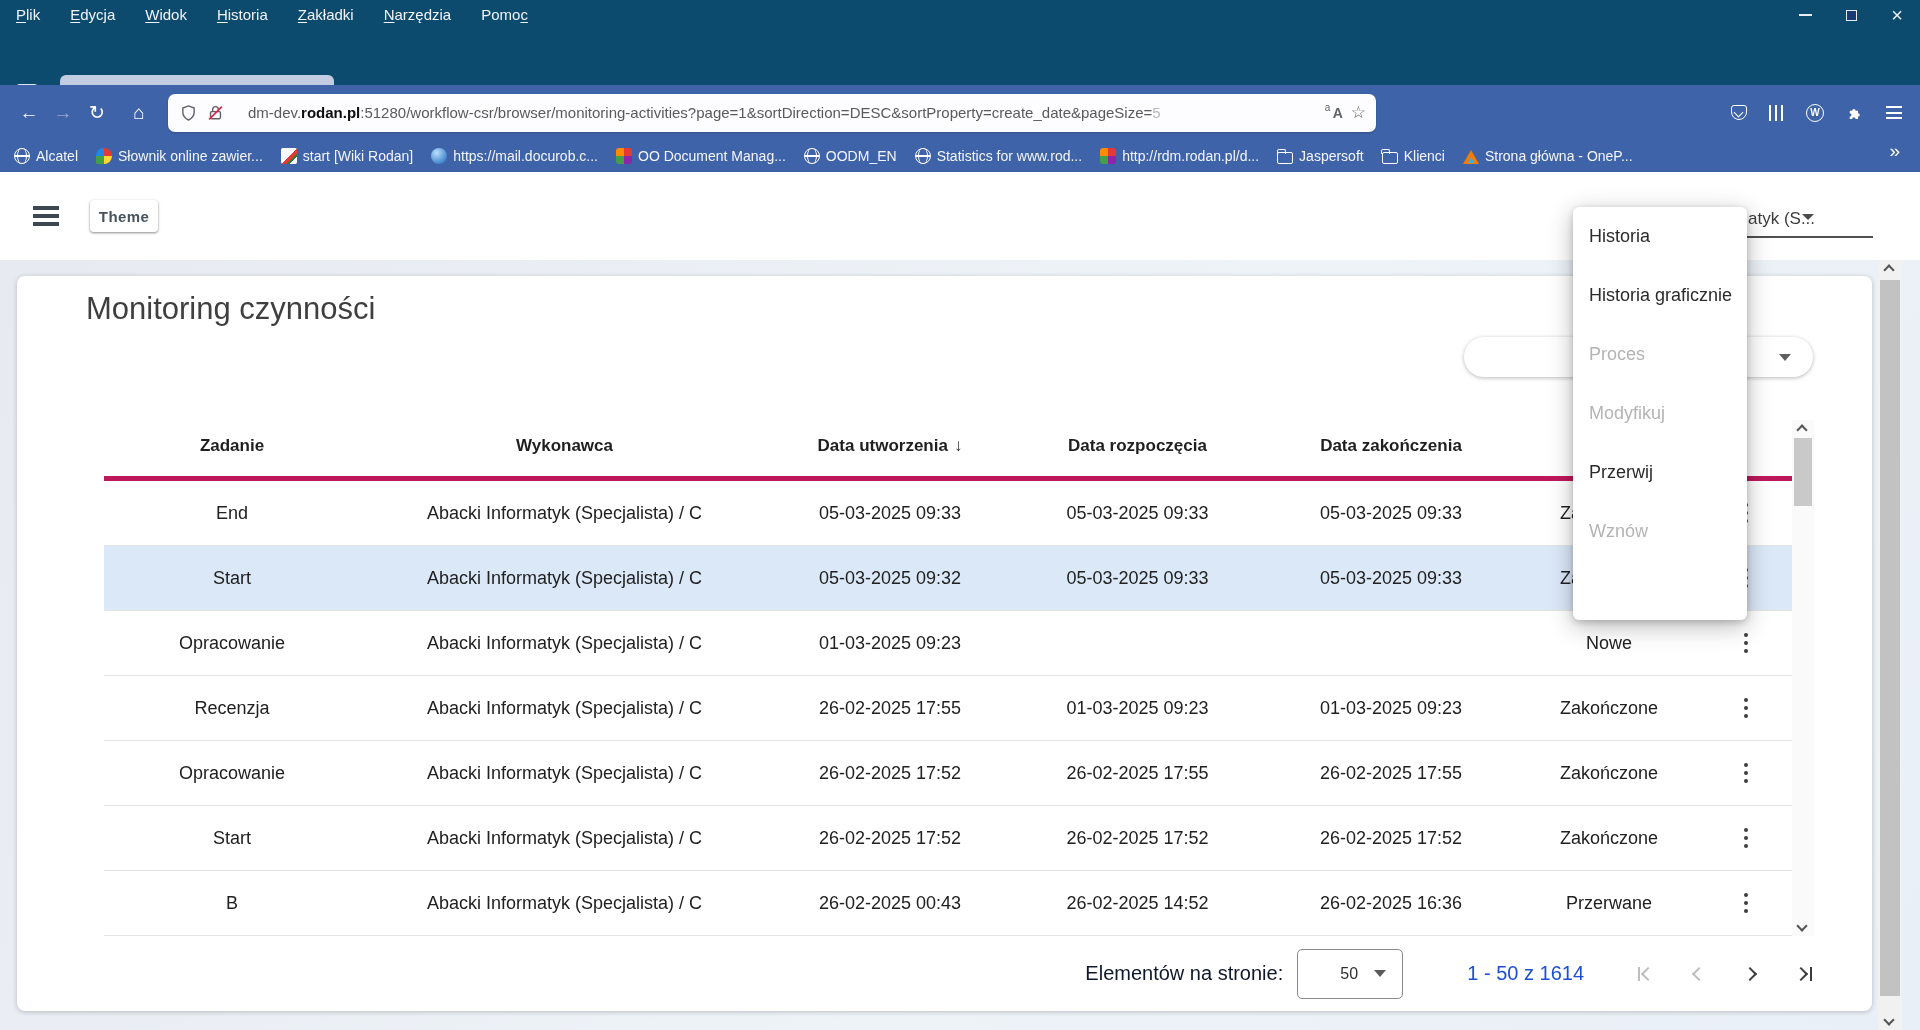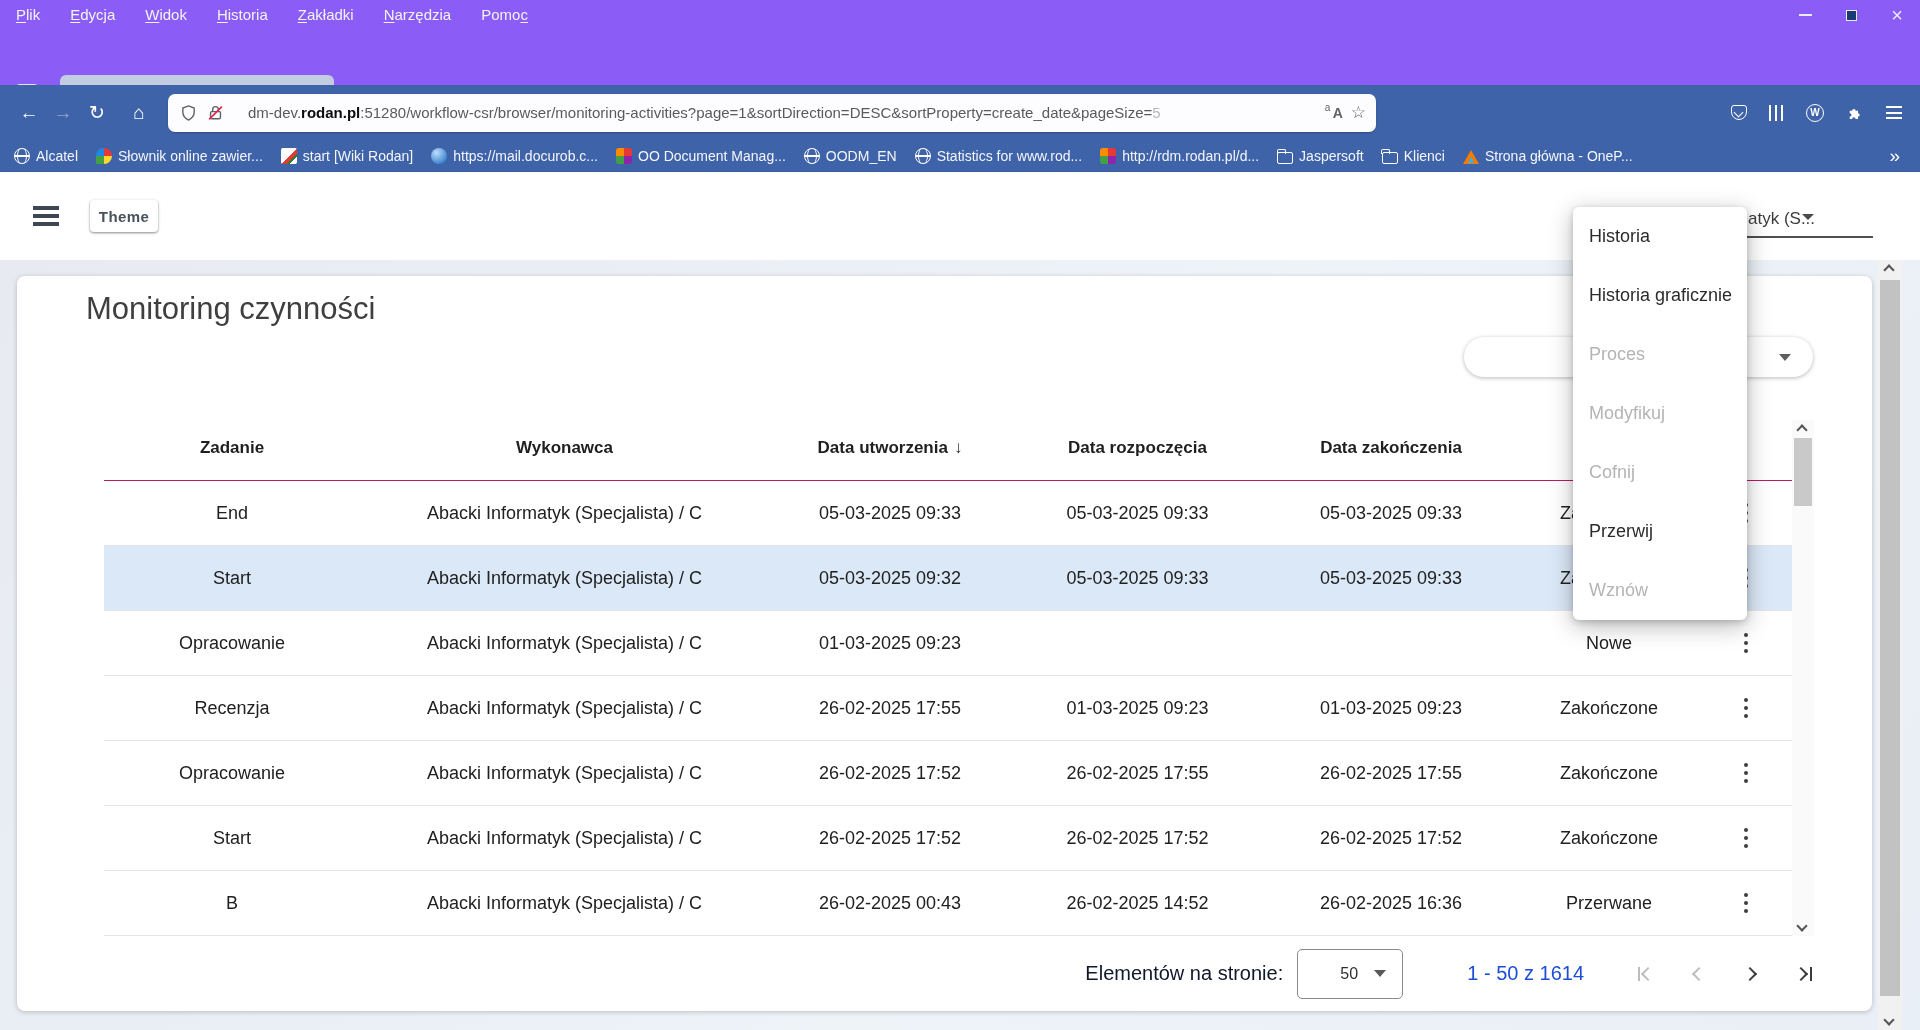--- a/index.html
+++ b/index.html
@@ -1,20 +1,20 @@
 <!DOCTYPE html>
 <html><head>
 <meta charset="utf-8">
 <style>
   *{box-sizing:border-box;margin:0;padding:0;font-family:"Liberation Sans","DejaVu Sans",sans-serif;}
   html,body{width:1920px;height:1030px;overflow:hidden;}
   #stage{position:relative;width:1920px;height:1030px;background:#e9edf2;}
 
   
-  .titlebar{position:absolute;left:0;top:0;width:1920px;height:85px;background:#8b5cf6;}
+  .titlebar{position:absolute;left:0;top:0;width:1920px;height:85px;background:#0c4a6e;}
   .menubar{position:absolute;left:10px;top:0;height:28px;display:flex;align-items:center;gap:18px;}
   .menubar .mb{color:#f2f4f8;font-size:15px;padding:2px 6px;cursor:default;}
   .menubar u{text-decoration:underline;text-underline-offset:2px;}
   .winctl{position:absolute;top:0;right:0;height:30px;display:flex;align-items:center;}
   .winbtn{width:46px;height:30px;display:flex;align-items:center;justify-content:center;color:#e8ecf4;}
   .wb-min{width:13px;height:2px;background:#e8ecf4;}
   .wb-rest{width:11px;height:11px;border:1.6px solid #e8ecf4;position:relative;background:#1a3a72;}
   .wb-rest::before{content:'';position:absolute;left:2px;top:-4.6px;width:11px;height:11px;border:1.6px solid #e8ecf4;z-index:-1;}
   .wb-close{font-size:20px;line-height:1;color:#e8ecf4;}
 
@@ -41,21 +41,21 @@
   .trans{font-weight:700;font-size:14px;position:relative;padding-left:8px;}
   .trans::before{content:"a";position:absolute;left:0;top:-3px;font-size:10px;font-weight:400;}
   .nav-right{display:flex;align-items:center;gap:22px;margin-left:auto;margin-right:18px;}
   .pocketi{width:16px;height:15px;border:1.8px solid #fff;border-radius:3px 3px 8px 8px;position:relative;}
   .pocketi::before{content:'';position:absolute;left:3px;top:3px;width:6px;height:6px;border-right:1.8px solid #fff;border-bottom:1.8px solid #fff;transform:rotate(45deg);}
   .libi{width:15px;height:16px;background:repeating-linear-gradient(90deg,#fff 0 2px,transparent 2px 6px);}
   .wcirc{width:18px;height:18px;border:1.6px solid #fff;border-radius:50%;color:#fff;font-size:10px;font-weight:700;display:flex;align-items:center;justify-content:center;}
   .burger{display:flex;flex-direction:column;gap:3.5px;}
   .burger i{display:block;width:16px;height:2px;background:#fff;}
 
-  .bookmarks{position:absolute;left:0;top:140px;width:1920px;height:32px;background:#3f63a8;display:flex;align-items:center;gap:18px;padding:0 14px;}
+  .bookmarks{position:absolute;left:0;top:140px;width:1920px;height:32px;background:#3f63a8;display:flex;gap:18px;padding:0 14px;}
   .bm{display:flex;align-items:center;gap:6px;color:#f4f6fa;font-size:14px;white-space:nowrap;}
   .bm-ic{width:16px;height:16px;flex:none;position:relative;}
   .ic-globe{border:1.5px solid #fff;border-radius:50%;}
   .ic-globe::before{content:'';position:absolute;left:0;right:0;top:50%;margin-top:-1px;height:1.5px;background:#fff;}
   .ic-globe::after{content:'';position:absolute;left:50%;top:-1px;bottom:-1px;width:8px;transform:translateX(-50%);border:1.5px solid #fff;border-top:none;border-bottom:none;border-radius:50%;}
   .ic-parrot{background:conic-gradient(#e53935 0 25%,#fdd835 0 50%,#43a047 0 75%,#1e88e5 0);border-radius:50% 50% 50% 10%;}
   .ic-note{background:linear-gradient(135deg,#fff 52%,#e53935 52% 68%,#2e7d32 68% 78%,#fff 78%);border-radius:2px;}
   .ic-drop{background:radial-gradient(circle at 35% 30%,#bbdefb,#1565c0);border-radius:50%;}
   .ic-pix{background:conic-gradient(#e53935 0 25%,#8e24aa 0 50%,#43a047 0 75%,#fb8c00 0);border-radius:3px;}
   .ic-folder{width:16px;height:12px;margin-top:3px;border:1.5px solid #fff;border-radius:2px;}
@@ -76,21 +76,21 @@
 
   .content{position:absolute;left:0;top:260px;width:1920px;height:770px;background:linear-gradient(120deg,#e7ebf1 0%,#eef3f8 55%,#e9eff6 100%);}
   .card{position:absolute;left:17px;top:16px;width:1855px;height:735px;background:#fff;border-radius:8px;box-shadow:0 1px 5px rgba(0,0,0,.22);text-align:center;}
   .page-title{position:absolute;left:69px;top:15px;font-size:31px;font-weight:400;color:#3f3f3f;}
   .criteria{position:absolute;left:1447px;top:61px;width:349px;height:40px;background:#fff;border-radius:20px;box-shadow:0 1px 4px rgba(0,0,0,.28);display:flex;align-items:center;padding:0 22px 0 31px;}
   .criteria .clabel{font-size:17px;color:#3a3a3a;flex:1;white-space:nowrap;overflow:hidden;}
   .criteria .ccaret{width:0;height:0;border-left:6px solid transparent;border-right:6px solid transparent;border-top:7px solid #5f5f5f;flex:none;}
 
   .tbl{position:absolute;left:87px;top:140px;width:1688px;}
   .tr{display:grid;grid-template-columns:256px 409px 242px 253px 254px 182px 92px;height:65px;align-items:center;border-bottom:1px solid #e4e4e4;}
-  .tr.head{border-bottom:1px solid #be185d;}
+  .tr.head{border-bottom:5px solid #be185d;}
   .tr.head .td{font-size:17px;font-weight:700;color:#1f1f1f;}
   .td{font-size:18px;color:#212121;white-space:nowrap;overflow:visible;}
   .tr.hl{background:#dbe8f7;}
   .sort{display:none;font-weight:400;font-size:17px;margin-left:6px;color:#2a2a2a;}
   .sort.on{display:inline;}
   .kcell{display:flex;justify-content:center;}
   .kebab{display:flex;flex-direction:column;gap:3.5px;padding:6px;}
   .kebab i{display:block;width:4.5px;height:4.5px;border-radius:50%;background:#3e3e3e;}
 
   .inner-sb{position:absolute;left:1775px;top:144px;width:22px;height:516px;background:#fafafa;}
@@ -471,20 +471,19 @@
   <div class="ctx">
 
       <div class="mi">Historia</div>
 
       <div class="mi">Historia graficznie</div>
 
       <div class="mi dis">Proces</div>
 
       <div class="mi dis">Modyfikuj</div>
 
-      <div class="mi dis">Cofnij</div>
 
       <div class="mi">Przerwij</div>
 
       <div class="mi dis">Wznów</div>
     </div>
 
 </div>
 
 </body></html>

